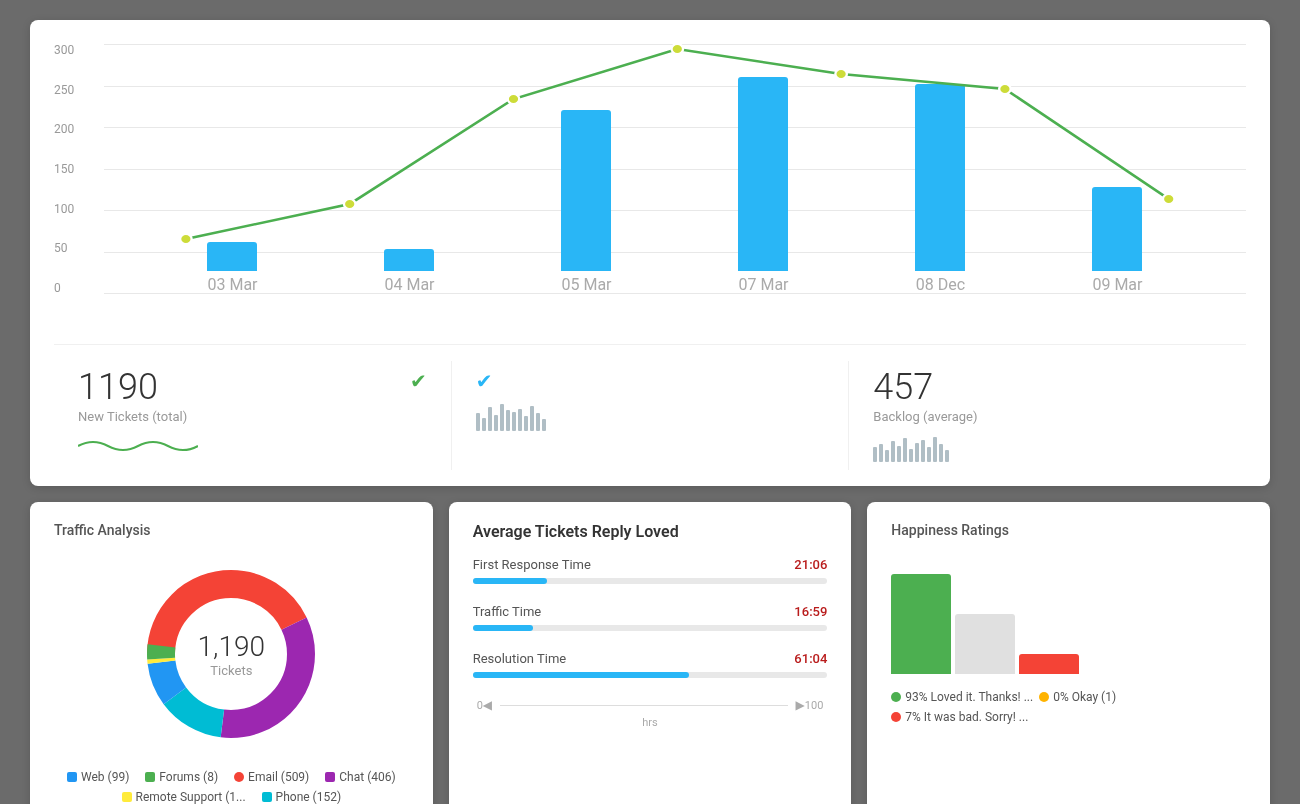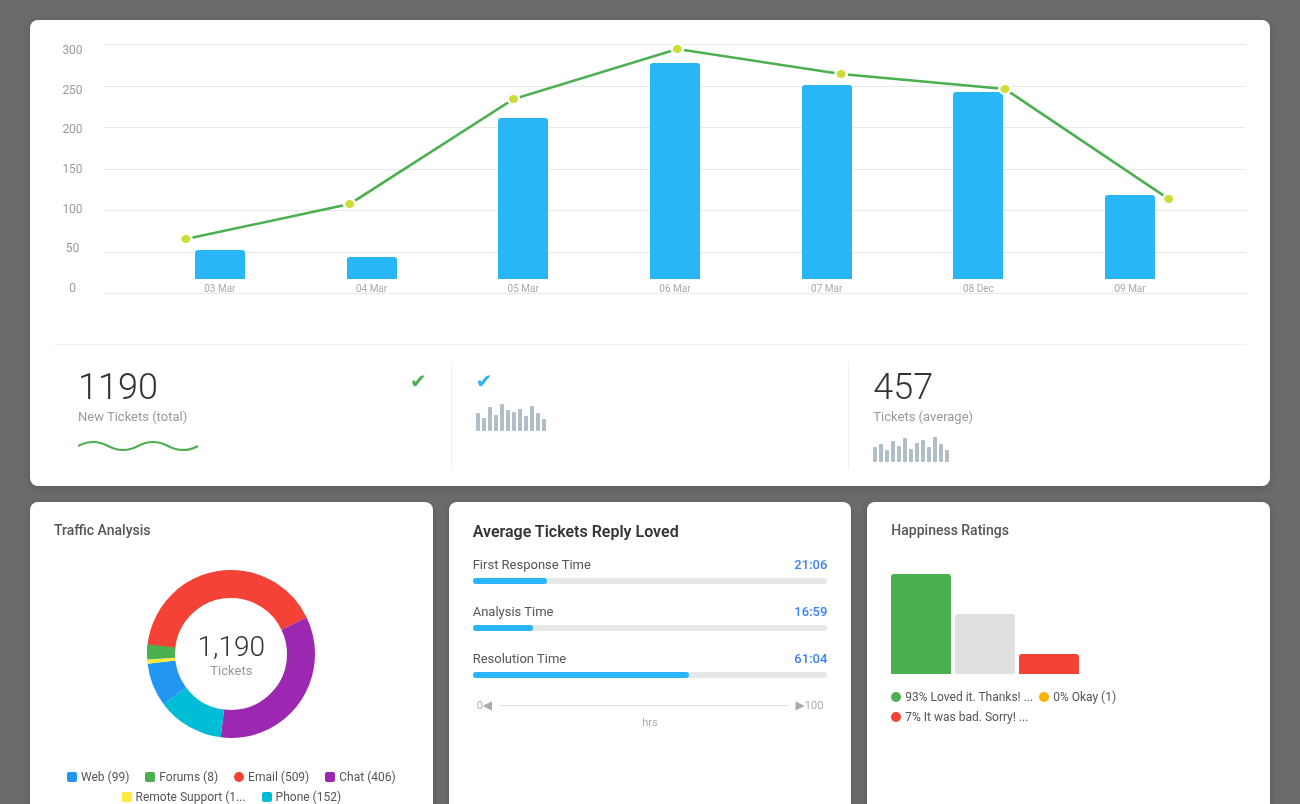--- a/index.html
+++ b/index.html
@@ -41,21 +41,21 @@
     }
     .y-axis {
       position: absolute;
       left: 0;
       top: 0;
       bottom: 30px;
       width: 45px;
       display: flex;
       flex-direction: column;
       justify-content: space-between;
-      align-items: center;
+      align-items: flex-start;
       padding-right: 8px;
     }
     .y-label {
       font-size: 12px;
       color: #999;
       line-height: 1;
     }
     .grid-lines {
       position: absolute;
       left: 0;
@@ -87,21 +87,21 @@
       flex-direction: column;
       align-items: center;
       gap: 4px;
     }
     .bar {
       background: #29b6f6;
       border-radius: 3px 3px 0 0;
       width: 50px;
     }
     .bar-label {
-      font-size: 10px;
+      font-size: 16px;
       color: #aaa;
       white-space: nowrap;
     }
     
     .line-svg {
       position: absolute;
       left: 0;
       right: 0;
       top: 0;
       bottom: 30px;
@@ -224,21 +224,21 @@
     }
     .metric-header {
       display: flex;
       justify-content: space-between;
       font-size: 13px;
       color: #555;
       margin-bottom: 6px;
     }
     .metric-value {
       font-weight: 500;
-      color: #3b82f6;
+      color: #b91c1c;
     }
     .metric-bar-bg {
       height: 6px;
       background: #e8e8e8;
       border-radius: 3px;
       position: relative;
     }
     .metric-bar-fill {
       height: 100%;
       background: #29b6f6;
@@ -363,24 +363,20 @@
               <div class="bar" style="height: 29px;"></div>
               <div class="bar-label">03 Mar</div>
             </div>
             <div class="bar-group">
               <div class="bar" style="height: 22px;"></div>
               <div class="bar-label">04 Mar</div>
             </div>
             <div class="bar-group">
               <div class="bar" style="height: 161px;"></div>
               <div class="bar-label">05 Mar</div>
-            </div>
-            <div class="bar-group">
-              <div class="bar" style="height: 216px;"></div>
-              <div class="bar-label">06 Mar</div>
             </div>
             <div class="bar-group">
               <div class="bar" style="height: 194px;"></div>
               <div class="bar-label">07 Mar</div>
             </div>
             <div class="bar-group">
               <div class="bar" style="height: 187px;"></div>
               <div class="bar-label">08 Dec</div>
             </div>
             <div class="bar-group">
@@ -439,21 +435,21 @@
             <div class="bar-spark-bar" style="height:60%"></div>
             <div class="bar-spark-bar" style="height:40%"></div>
           </div>
         </div>
       </div>
 
       <div class="stat-item">
         <div class="stat-header">
           <div>
             <div class="stat-value">457</div>
-            <div class="stat-label">Tickets (average)</div>
+            <div class="stat-label">Backlog (average)</div>
           </div>
         </div>
         <div class="sparkline">
           <div class="bar-spark">
             <div class="bar-spark-bar" style="height:50%"></div>
             <div class="bar-spark-bar" style="height:60%"></div>
             <div class="bar-spark-bar" style="height:40%"></div>
             <div class="bar-spark-bar" style="height:70%"></div>
             <div class="bar-spark-bar" style="height:55%"></div>
             <div class="bar-spark-bar" style="height:80%"></div>
@@ -532,21 +528,21 @@
           <span>First Response Time</span>
           <span class="metric-value">21:06</span>
         </div>
         <div class="metric-bar-bg">
           <div class="metric-bar-fill" style="width:21%"></div>
         </div>
       </div>
 
       <div class="metric-row">
         <div class="metric-header">
-          <span>Analysis Time</span>
+          <span>Traffic Time</span>
           <span class="metric-value">16:59</span>
         </div>
         <div class="metric-bar-bg">
           <div class="metric-bar-fill" style="width:17%"></div>
         </div>
       </div>
 
       <div class="metric-row">
         <div class="metric-header">
           <span>Resolution Time</span>

